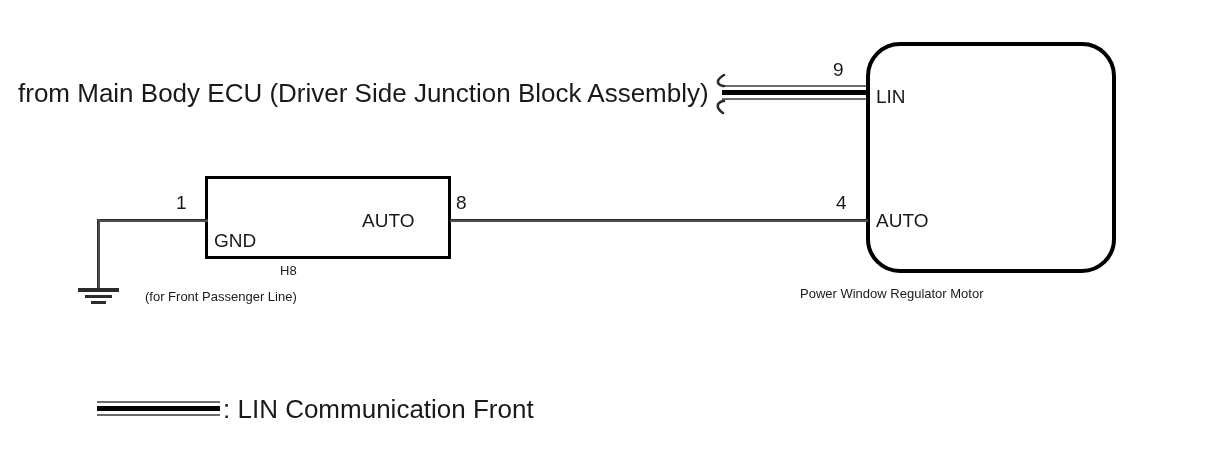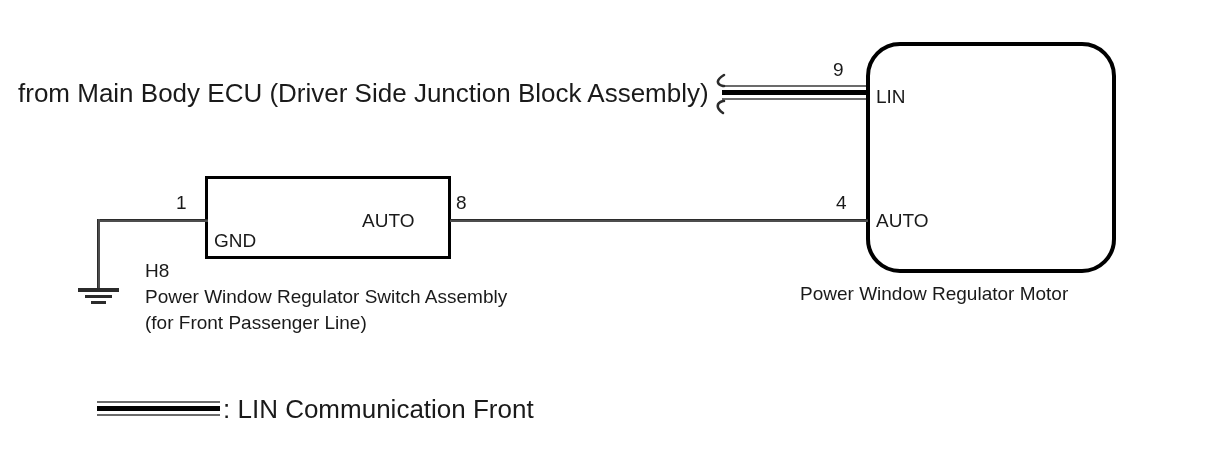--- a/index.html
+++ b/index.html
@@ -26,24 +26,25 @@
     color: #1a1a1a;
   }
   .txt.pin {
     font-size: 19px;
   }
   .txt.port {
     font-size: 19px;
   }
   .caption {
     position: absolute;
-    font-size: 19px;
+    font-size: 13px;
     line-height: 26px;
     color: #1a1a1a;
     white-space: nowrap;
+    text-align: right;
   }
   .caption span { display: block; }
 
   
   .wire-h {
     position: absolute;
     height: 3px;
     background: #4d4d4d;
     border-top: 1px solid #2b2b2b;
     box-sizing: border-box;
@@ -158,21 +159,20 @@
   <div class="wire-v" style="left:97px; top:219px; height:71px;"></div>
 
   <div>
     <div class="gnd-bar" style="left:78px; top:288px; width:41px; height:4px;"></div>
     <div class="gnd-bar" style="left:85px; top:295px; width:27px; height:3px;"></div>
     <div class="gnd-bar" style="left:91px; top:301px; width:15px; height:3px;"></div>
   </div>
 
   <div class="caption" style="left:145px; top:258px;">
     <span>H8</span>
-    <span>Power Window Regulator Switch Assembly</span>
     <span>(for Front Passenger Line)</span>
   </div>
 
   <div class="caption" style="left:800px; top:281px;">
     <span>Power Window Regulator Motor</span>
   </div>
 
   <div class="legend-swatch lin-line" style="left:97px; top:401px; width:123px;">
     <div class="s-thin-top"></div>
     <div class="s-thick"></div>

